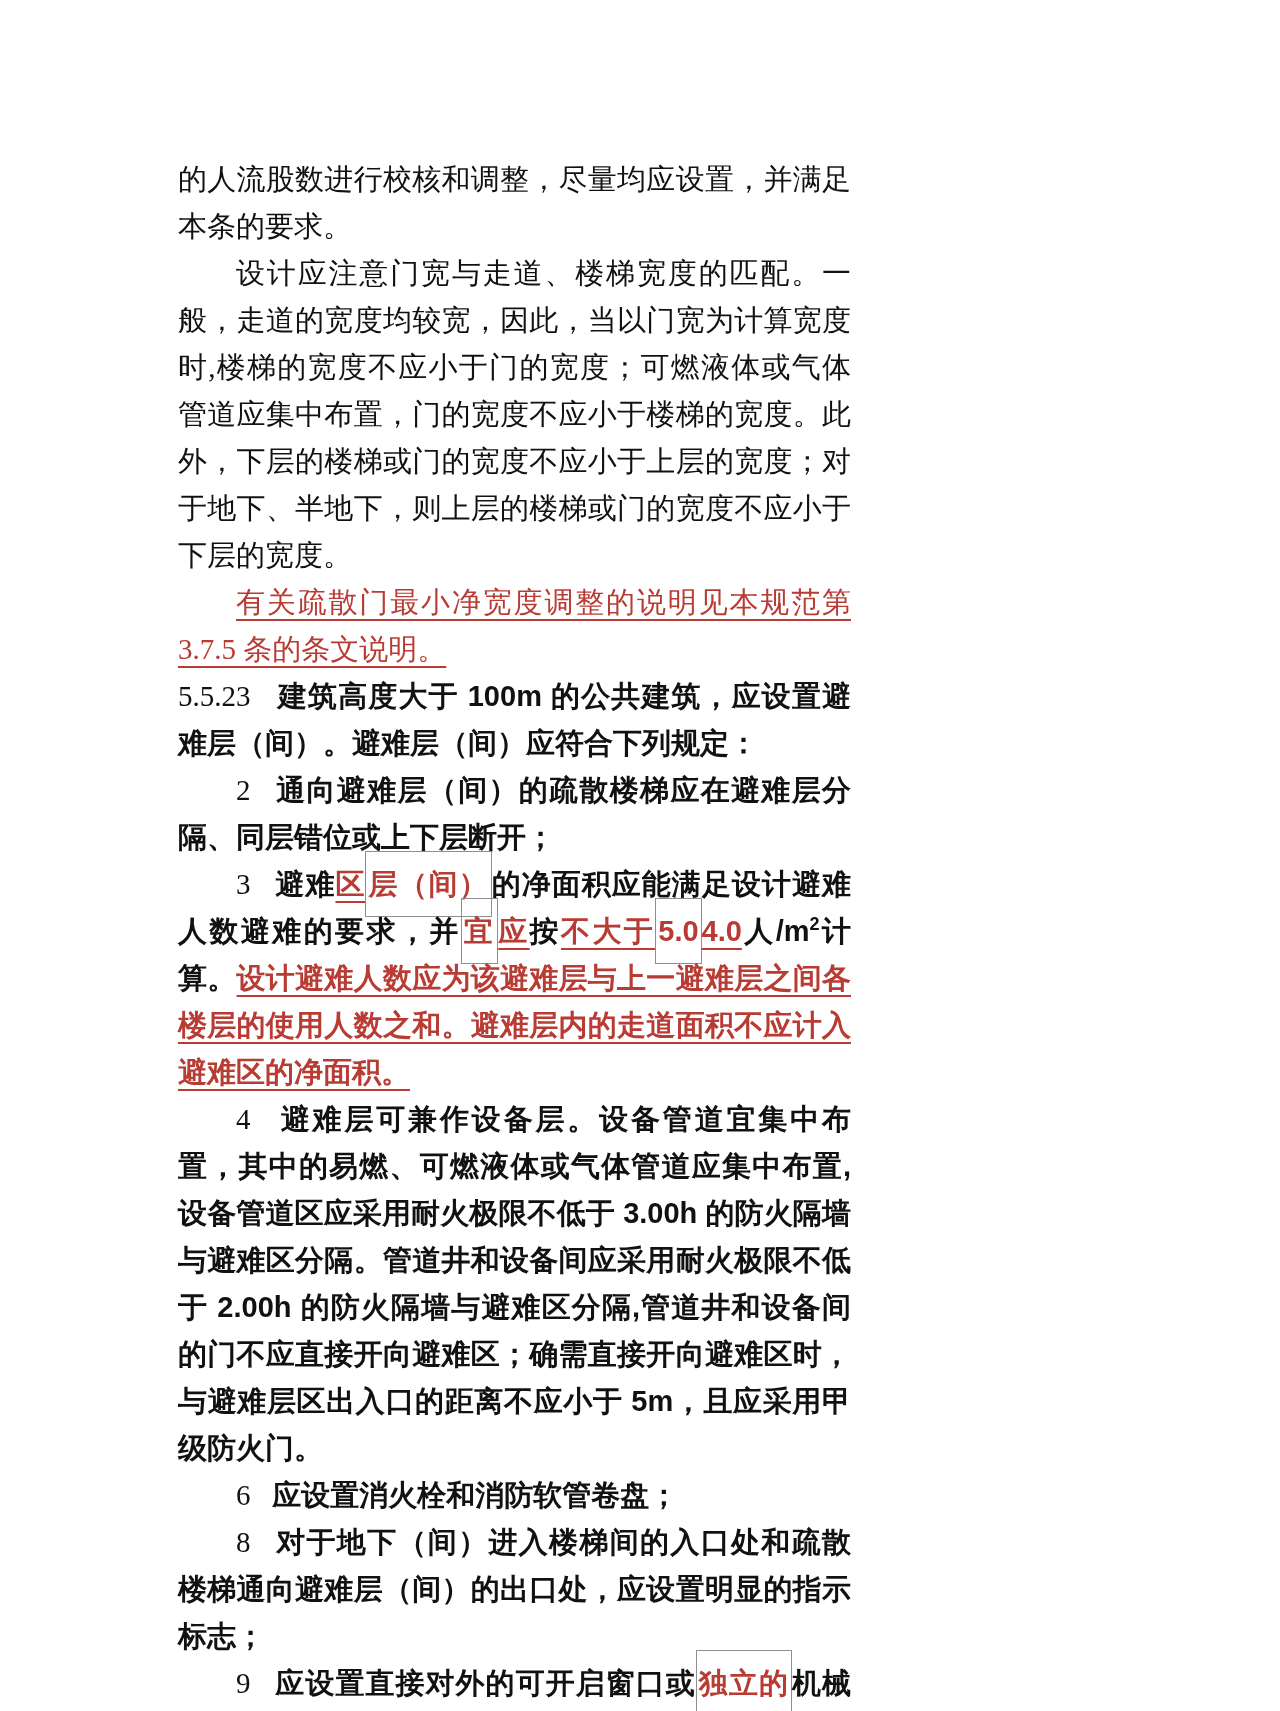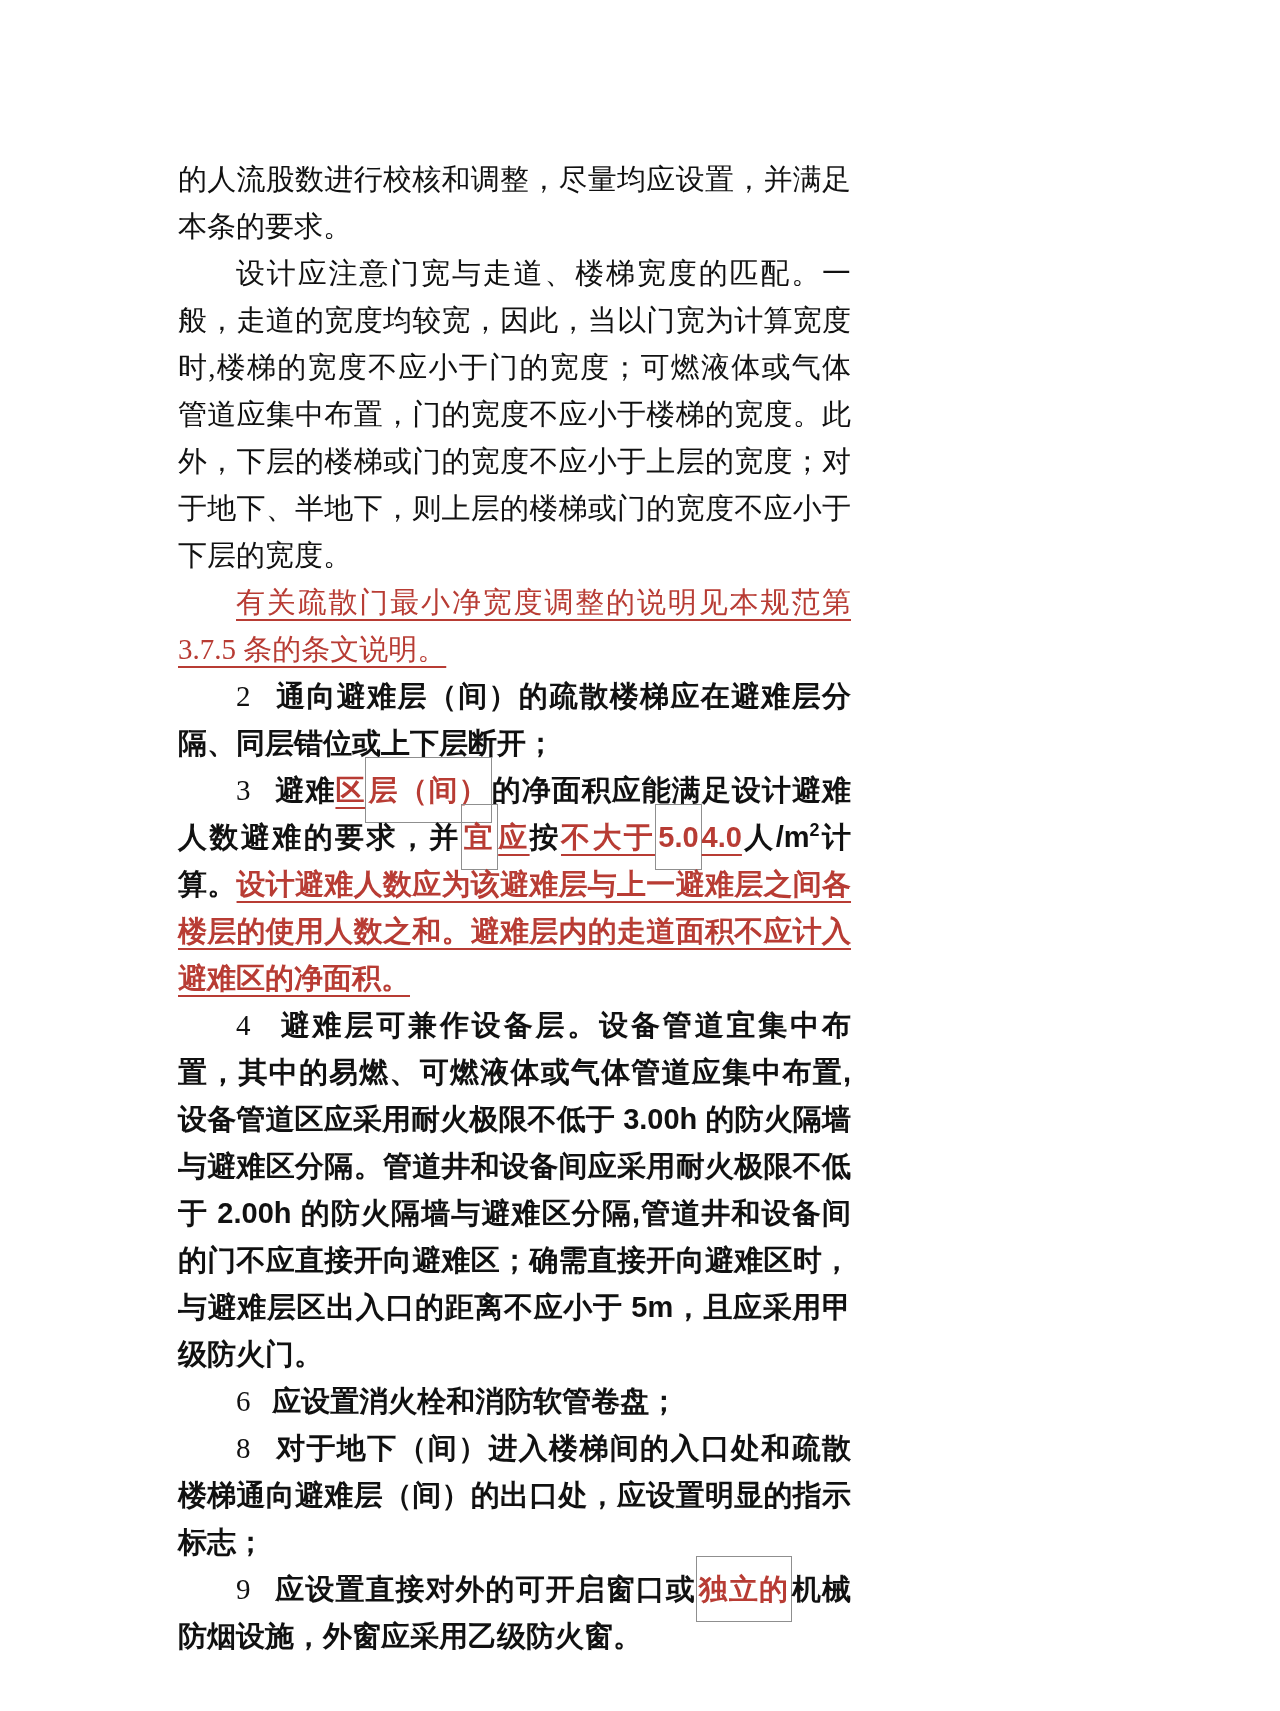--- a/index.html
+++ b/index.html
@@ -60,20 +60,21 @@
   .run{}
 </style>
 </head>
 <body>
 
 <div class="page">
   <div class="doc" id="doc-body">
       <p class="body-serif"><span class="run">的人流股数进行校核和调整，尽量均应设置，并满足本条的要求。</span></p>
       <p class="body-serif indent"><span class="run">设计应注意门宽与走道、楼梯宽度的匹配。一般，走道的宽度均较宽，因此，当以门宽为计算宽度时,楼梯的宽度不应小于门的宽度；可燃液体或气体管道应集中布置，门的宽度不应小于楼梯的宽度。此外，下层的楼梯或门的宽度不应小于上层的宽度；对于地下、半地下，则上层的楼梯或门的宽度不应小于下层的宽度。</span></p>
       <p class="body-serif indent"><span class="ins">有关疏散门最小净宽度调整的说明见本规范第 3.7.5 条的条文说明。</span></p>
+      <p class="clause"><span class="num">5.5.23</span><span class="run">&nbsp;&nbsp;&nbsp;建筑高度大于 100m 的公共建筑，应设置避难层（间）。避难层（间）应符合下列规定：</span></p>
       <p class="clause indent"><span class="num">2&nbsp;&nbsp;&nbsp;</span><span class="run">通向避难层（间）的疏散楼梯应在避难层分隔、同层错位或上下层断开；</span></p>
       <p class="clause indent"><span class="num">3&nbsp;&nbsp;&nbsp;</span><span class="run">避难</span><span class="ins">区</span><span class="del">层（间）</span><span class="run">的净面积应能满足设计避难人数避难的要求，并</span><span class="del">宜</span><span class="ins">应</span><span class="run">按</span><span class="ins">不大于</span><span class="del">5.0</span><span class="ins">4.0</span><span class="run">人/m</span><span class="sup">2</span><span class="run">计算。</span><span class="ins">设计避难人数应为该避难层与上一避难层之间各楼层的使用人数之和。避难层内的走道面积不应计入避难区的净面积。</span></p>
       <p class="clause indent"><span class="num">4&nbsp;&nbsp;&nbsp;</span><span class="run">避难层可兼作设备层。设备管道宜集中布置，其中的易燃、可燃液体或气体管道应集中布置,设备管道区应采用耐火极限不低于 3.00h 的防火隔墙与避难区分隔。管道井和设备间应采用耐火极限不低于 2.00h 的防火隔墙与避难区分隔,管道井和设备间的门不应直接开向避难区；确需直接开向避难区时，与避难层区出入口的距离不应小于 5m，且应采用甲级防火门。</span></p>
       <p class="clause indent"><span class="num">6&nbsp;&nbsp;&nbsp;</span><span class="run">应设置消火栓和消防软管卷盘；</span></p>
       <p class="clause indent"><span class="num">8&nbsp;&nbsp;&nbsp;</span><span class="run">对于地下（间）进入楼梯间的入口处和疏散楼梯通向避难层（间）的出口处，应设置明显的指示标志；</span></p>
       <p class="clause indent"><span class="num">9&nbsp;&nbsp;&nbsp;</span><span class="run">应设置直接对外的可开启窗口或</span><span class="del">独立的</span><span class="run">机械防烟设施，外窗应采用乙级防火窗。</span></p>
       <p class="clause indent"></p>
     </div>
 
 </div>

